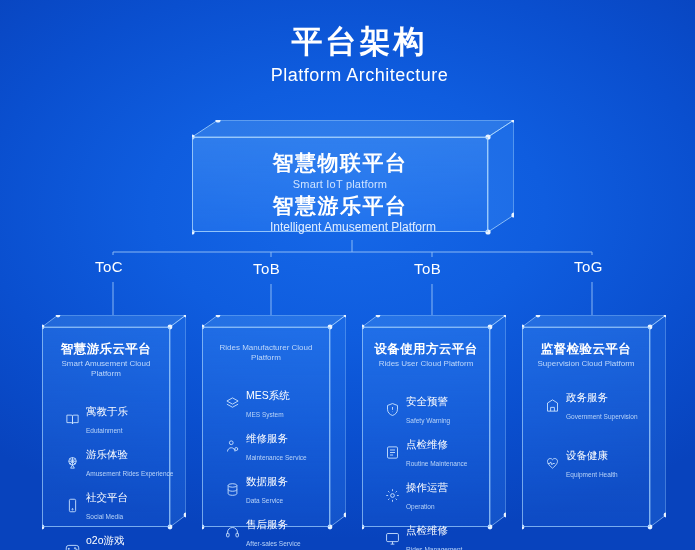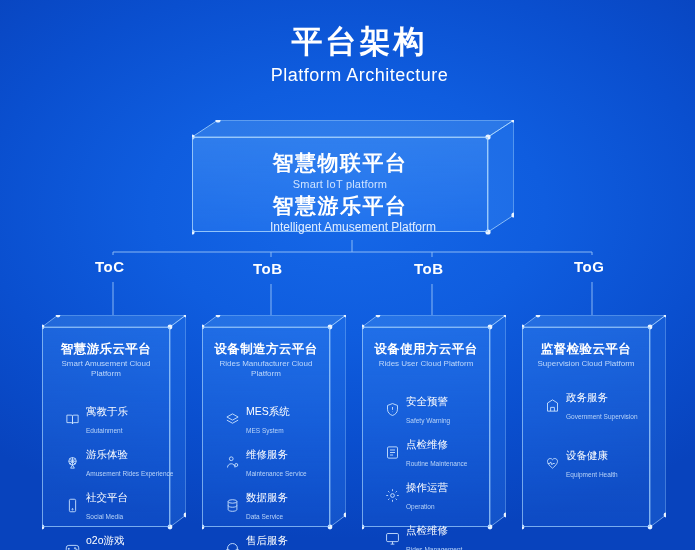--- a/index.html
+++ b/index.html
@@ -116,21 +116,21 @@
     left: 0;
     top: 0;
     pointer-events: none;
   }
 
   
   .branch-label {
     position: absolute;
     color: #ffffff;
     font-size: 15px;
-    font-weight: bold;
+    font-weight: normal;
     letter-spacing: 0.5px;
   }
 
   
   .col {
     position: absolute;
     top: 315px;
     width: 144px;
     height: 220px;
   }
@@ -348,21 +348,20 @@
       <circle cx="0" cy="12" r="2.4" fill="#eaf3ff"></circle>
         <circle cx="16" cy="0" r="2.4" fill="#eaf3ff"></circle>
       <circle cx="144" cy="0" r="2.4" fill="#eaf3ff"></circle>
         <circle cx="128" cy="12" r="2.4" fill="#eaf3ff"></circle>
       <circle cx="0" cy="212" r="2.4" fill="#eaf3ff"></circle>
         <circle cx="128" cy="212" r="2.4" fill="#eaf3ff"></circle>
       <circle cx="144" cy="200" r="2.4" fill="#eaf3ff"></circle>
     </svg>
     <div class="col-face"></div>
     <div class="col-inner">
-      <div class="col-title-cn">设备制造方云平台</div>
       <div class="col-title-en">Rides Manufacturer Cloud Platform</div>
       <div class="items">
         <div class="item">
           <span class="item-ico">
             <svg width="15" height="15" viewBox="0 0 24 24" fill="none" stroke="#cfe6ff" stroke-width="1.4">
               <path d="M12 3l9 5-9 5-9-5z"></path>
                 <path d="M3 13l9 5 9-5"></path>
             </svg>
           </span>
           <span>

